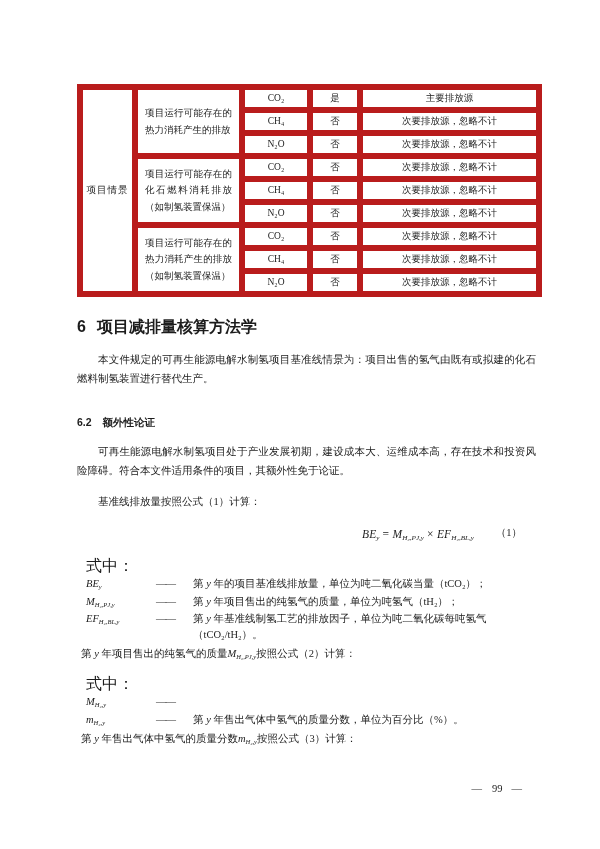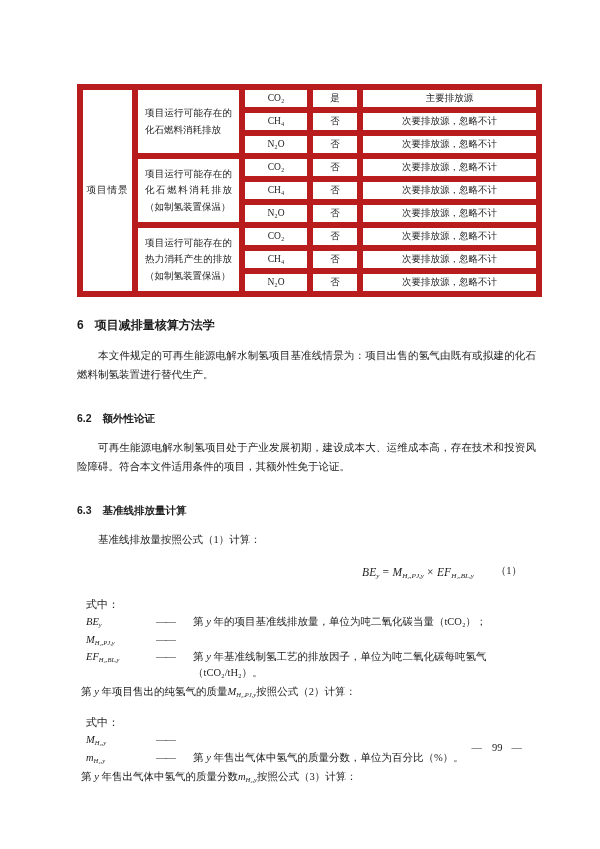--- a/index.html
+++ b/index.html
@@ -21,36 +21,36 @@
     text-align:center;vertical-align:middle;
   }
   table.emission td.group{
     text-align:justify;padding:2px 7px;line-height:1.75;
   }
   table.emission td.scenario{letter-spacing:1px;margin-left:28px;}
   
   .h-num{margin-right:11px;}
   .h1{
     font-family:"Liberation Sans","DejaVu Sans",sans-serif;
-    font-weight:bold;font-size:12px;margin:20px 0 0 0;
+    font-weight:bold;font-size:16px;margin:20px 0 0 0;
   }
   .h2{
     font-family:"Liberation Sans","DejaVu Sans",sans-serif;
     font-weight:bold;font-size:10.5px;margin:28px 0 0 0;
   }
   
   .para{
     font-size:10.5px;line-height:19px;text-align:justify;
     text-indent:2em;margin:12px 0 0 0;
   }
   .mline{
     font-size:10.5px;line-height:17px;margin:3px 0 0 4px;
   }
   .where{
-    font-size:11px;line-height:16px;margin:14px 0 2px 9px;
+    font-size:16px;line-height:16px;margin:14px 0 2px 9px;
   }
   
   .formula-row{
     position:relative;margin:13px 0 10px 0;height:20px;
     text-align:right;padding-right:62px;
   }
   .formula{
     font-size:11.5px;letter-spacing:.2px;
   }
   .formula-num{
@@ -63,42 +63,42 @@
   }
   
   .def-row{
     display:flex;font-size:10.5px;line-height:15.5px;margin-top:2px;
   }
   .def-sym{width:79px;padding-left:9px;box-sizing:border-box;flex:none;}
   .def-dash{width:37px;flex:none;letter-spacing:-1px;color:#333;}
   .def-desc{flex:1;text-align:justify;}
   
   .footer{
-    position:absolute;top:742px;right:77px;font-size:10.5px;color:#333;
+    position:absolute;top:783px;right:77px;font-size:10.5px;color:#333;
     letter-spacing:1px;
   }
   .footer .pg{margin:0 9px;letter-spacing:0;color:#1c1c1c;}
 </style>
 </head>
 <body>
 
 <div class="content">
 
   <table class="emission">
     <colgroup>
       <col style="width:55px">
         <col style="width:107px">
         <col style="width:68px">
       <col style="width:50px">
         <col style="width:179px">
     </colgroup>
     <tbody>
         <tr>
           <td rowspan="9" class="scenario">项目情景</td>
-          <td rowspan="3" class="group">项目运行可能存在的化石燃料消耗排放</td>
+          <td rowspan="3" class="group">项目运行可能存在的热力消耗产生的排放</td>
           <td>CO₂</td>
           <td>是</td>
           <td>主要排放源</td>
         </tr>
         <tr>
           <td>CH₄</td>
           <td>否</td>
           <td>次要排放源，忽略不计</td>
         </tr>
         <tr>
@@ -145,40 +145,38 @@
     <span class="h-num">6</span><span>项目减排量核算方法学</span>
   </div>
 
   <p class="para">本文件规定的可再生能源电解水制氢项目基准线情景为：项目出售的氢气由既有或拟建的化石燃料制氢装置进行替代生产。</p>
 
   <div class="h2">
     <span class="h-num">6.2</span><span>额外性论证</span>
   </div>
   <p class="para">可再生能源电解水制氢项目处于产业发展初期，建设成本大、运维成本高，存在技术和投资风险障碍。符合本文件适用条件的项目，其额外性免于论证。</p>
 
-  <div class="h2">
-    <span class="h-num">6.3</span><span>基准线排放量计算</span>
-  </div>
   <p class="para">基准线排放量按照公式（1）计算：</p>
 
   <div class="formula-row">
     <span class="formula"><i class="mvar">BE</i><sub class="msub">y</sub> = <i class="mvar">M</i><sub class="msub">H₂,PJ,y</sub> × <i class="mvar">EF</i><sub class="msub">H₂,BL,y</sub></span>
     <span class="formula-num">（1）</span>
   </div>
 
   <div class="where">式中：</div>
   <div>
       <div class="def-row">
         <span class="def-sym"><i class="mvar">BE</i><sub class="msub">y</sub></span>
         <span class="def-dash">——</span>
         <span class="def-desc">第 <i class="mvar">y</i> 年的项目基准线排放量，单位为吨二氧化碳当量（tCO₂）；</span>
       </div>
       <div class="def-row">
         <span class="def-sym"><i class="mvar">M</i><sub class="msub">H₂,PJ,y</sub></span>
         <span class="def-dash">——</span>
+        <span class="def-desc">第 <i class="mvar">y</i> 年项目售出的纯氢气的质量，单位为吨氢气（tH₂）；</span>
       </div>
       <div class="def-row">
         <span class="def-sym"><i class="mvar">EF</i><sub class="msub">H₂,BL,y</sub></span>
         <span class="def-dash">——</span>
         <span class="def-desc">第 <i class="mvar">y</i> 年基准线制氢工艺的排放因子，单位为吨二氧化碳每吨氢气<br>（tCO₂/tH₂）。</span>
       </div>
     </div>
 
   <p class="mline">第 <i class="mvar">y</i> 年项目售出的纯氢气的质量<i class="mvar">M</i><sub class="msub">H₂,PJ,y</sub>按照公式（2）计算：</p>
 

